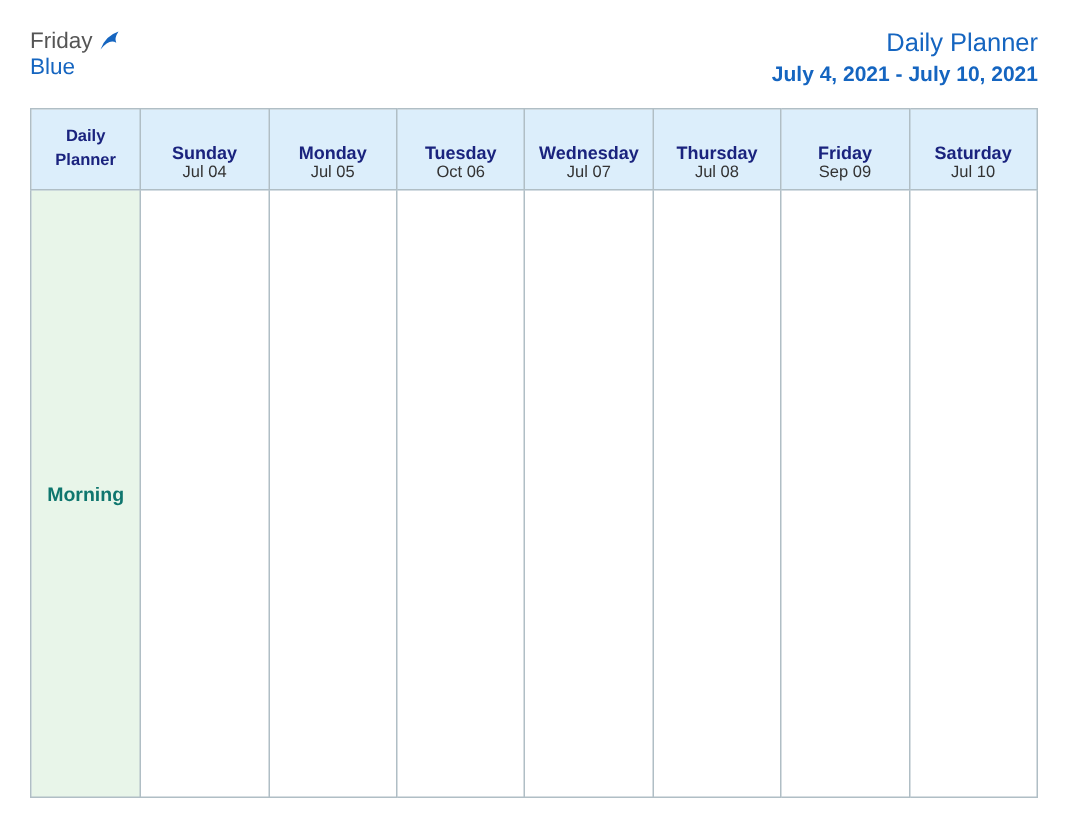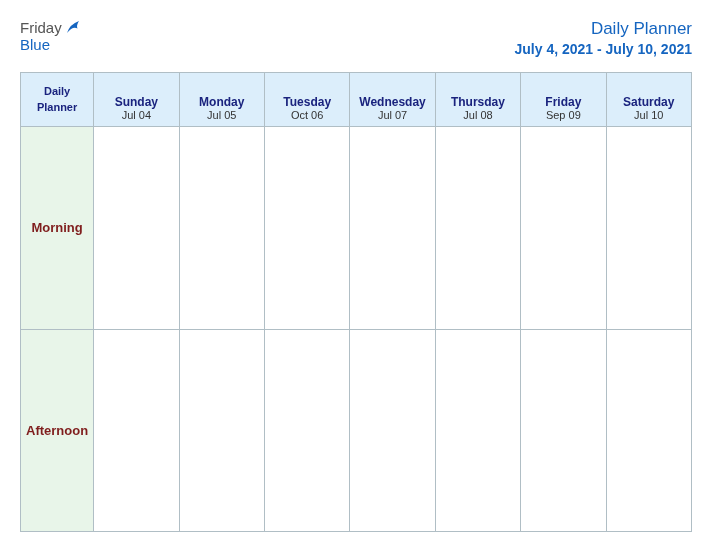--- a/index.html
+++ b/index.html
@@ -126,21 +126,21 @@
       background-color: #e8f5e9;
       font-size: 13px;
       font-weight: 700;
       color: #1565c0;
       width: 72px;
     }
 
     .row-label {
       font-size: 13px;
       font-weight: 700;
-      color: #7f1d1d;
+      color: #0f766e;
       margin-top: 28px;
     }
   </style>
 </head>
 <body>
 
 <div class="header">
   <div class="logo-area">
     <div class="logo-text">
       <span class="logo-general">Friday</span>
@@ -201,27 +201,15 @@
       </td>
       <td></td>
       <td></td>
       <td></td>
       <td></td>
       <td></td>
       <td></td>
       <td></td>
     </tr>
 
-    <tr>
-      <td>
-        <span class="row-label">Afternoon</span>
-      </td>
-      <td></td>
-      <td></td>
-      <td></td>
-      <td></td>
-      <td></td>
-      <td></td>
-      <td></td>
-    </tr>
 
   </tbody>
 </table>
 
 </body></html>

